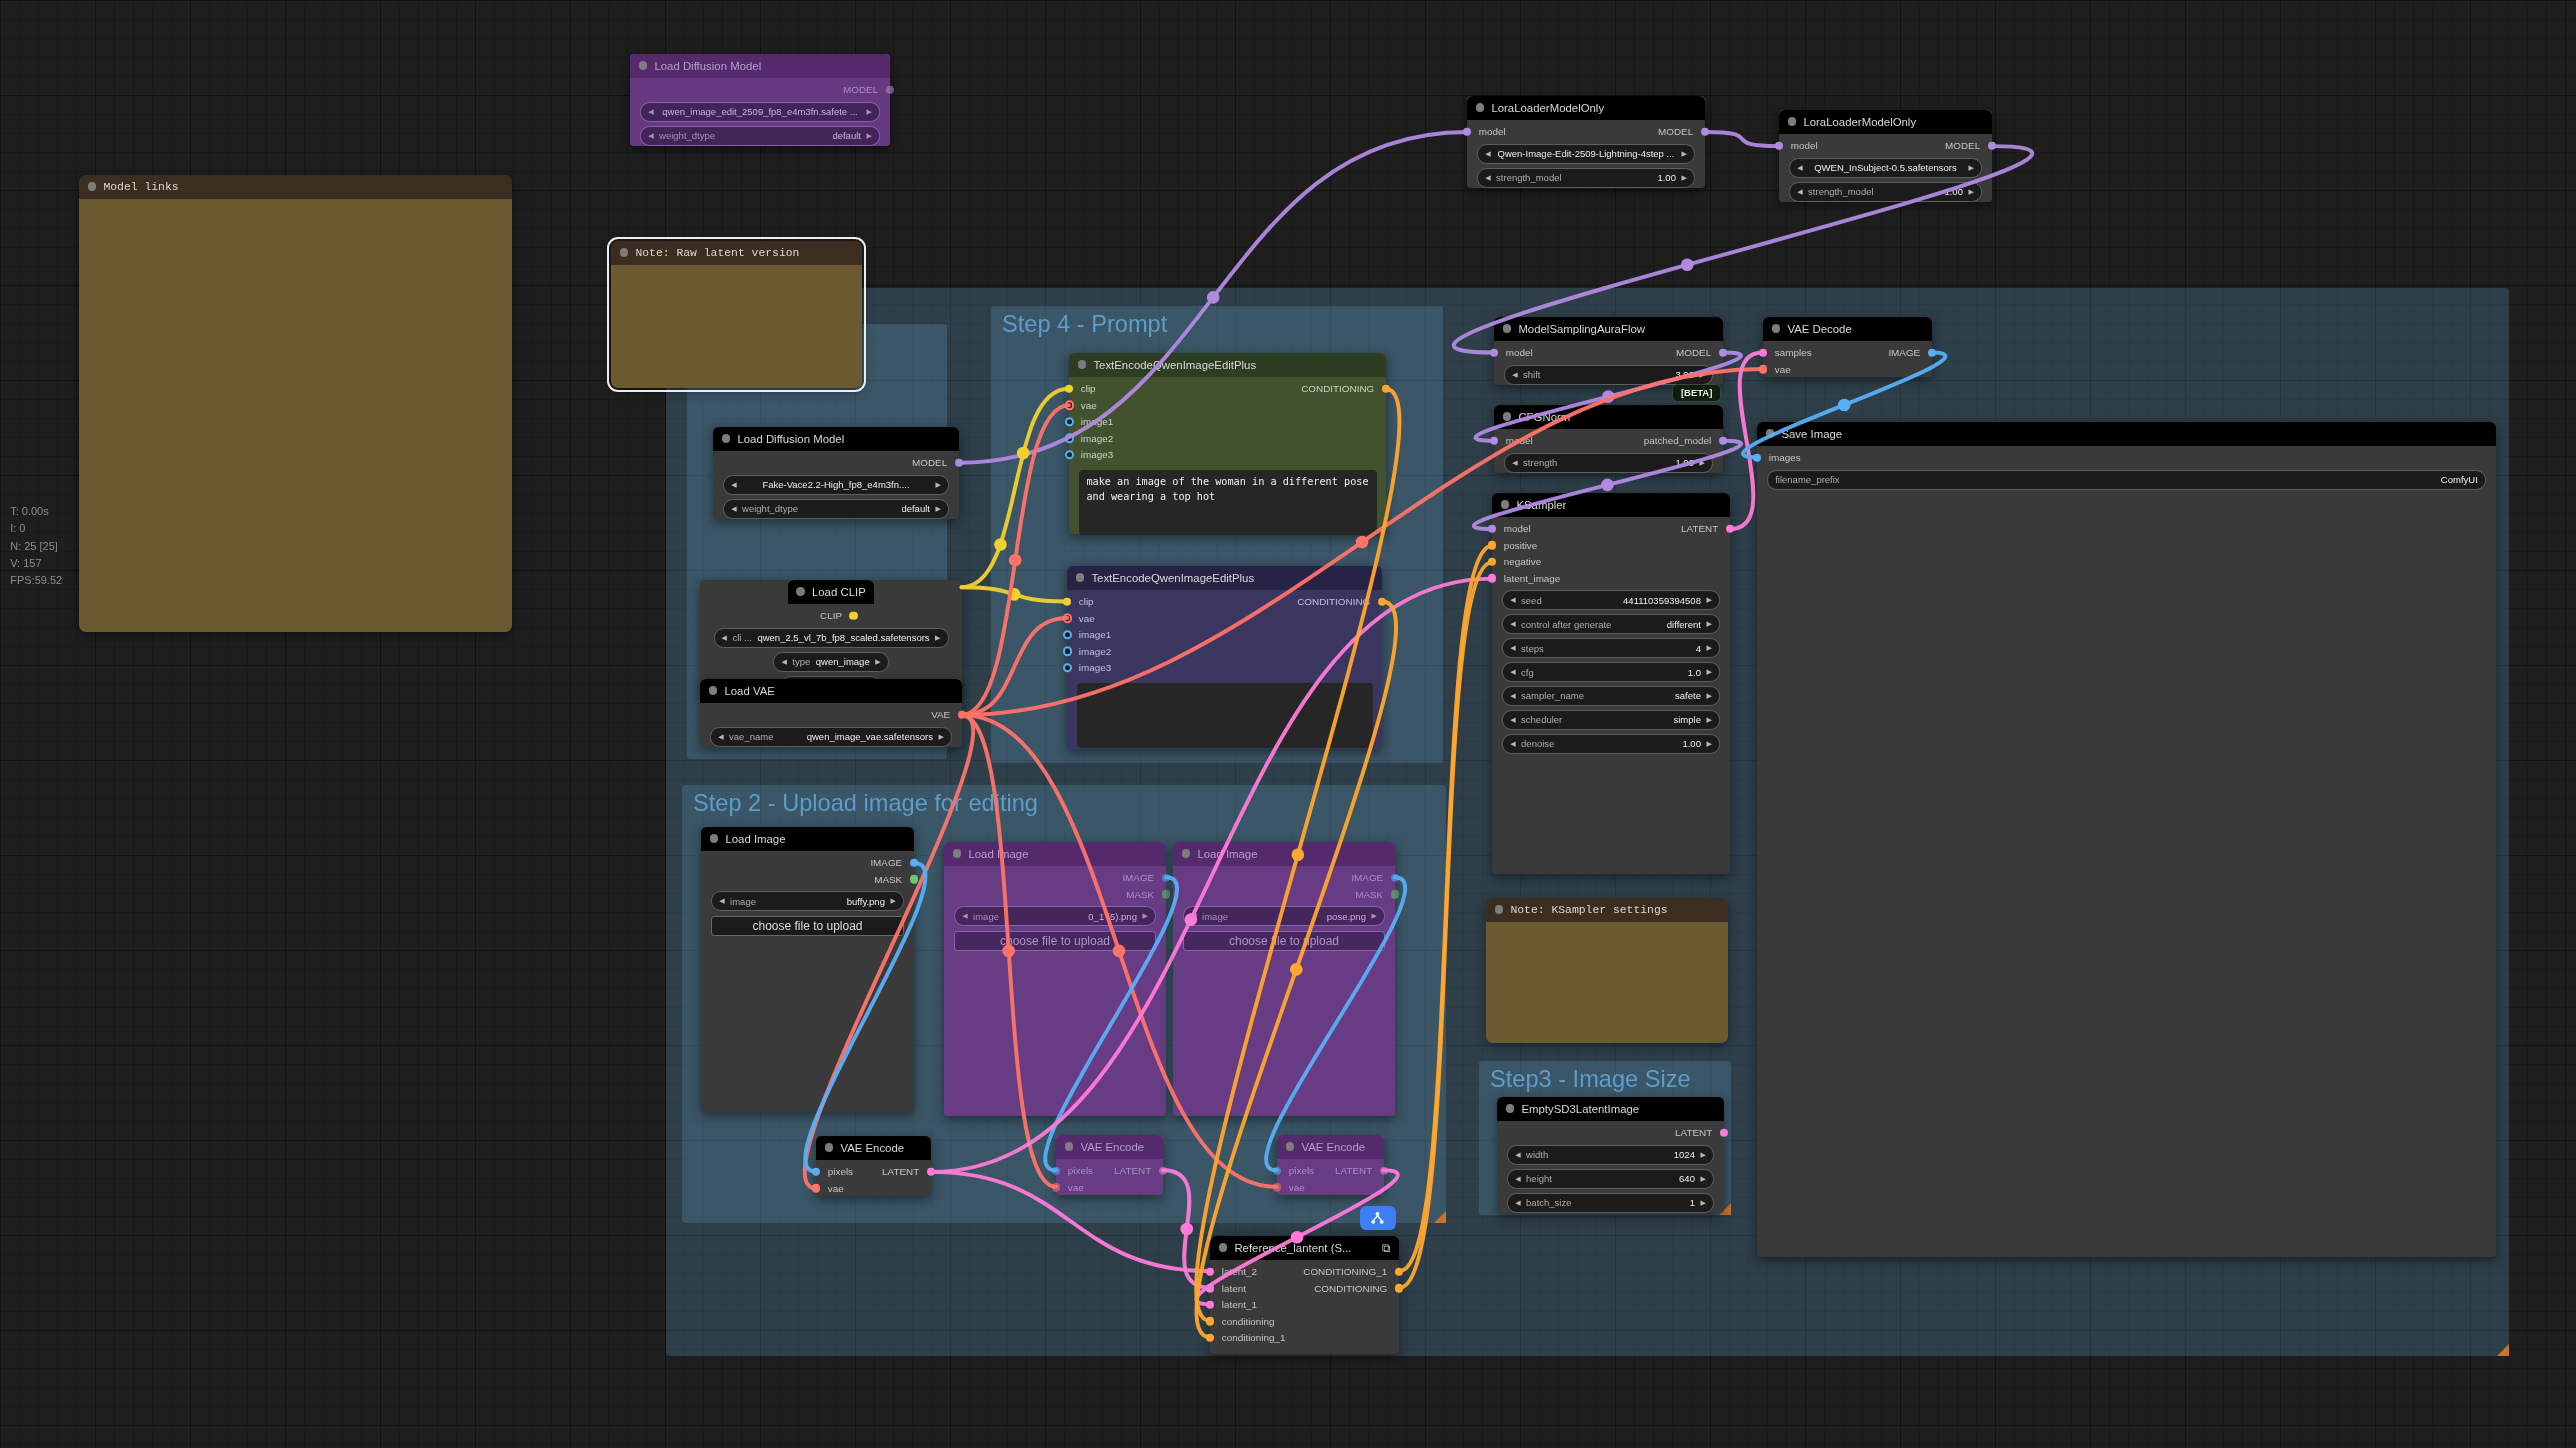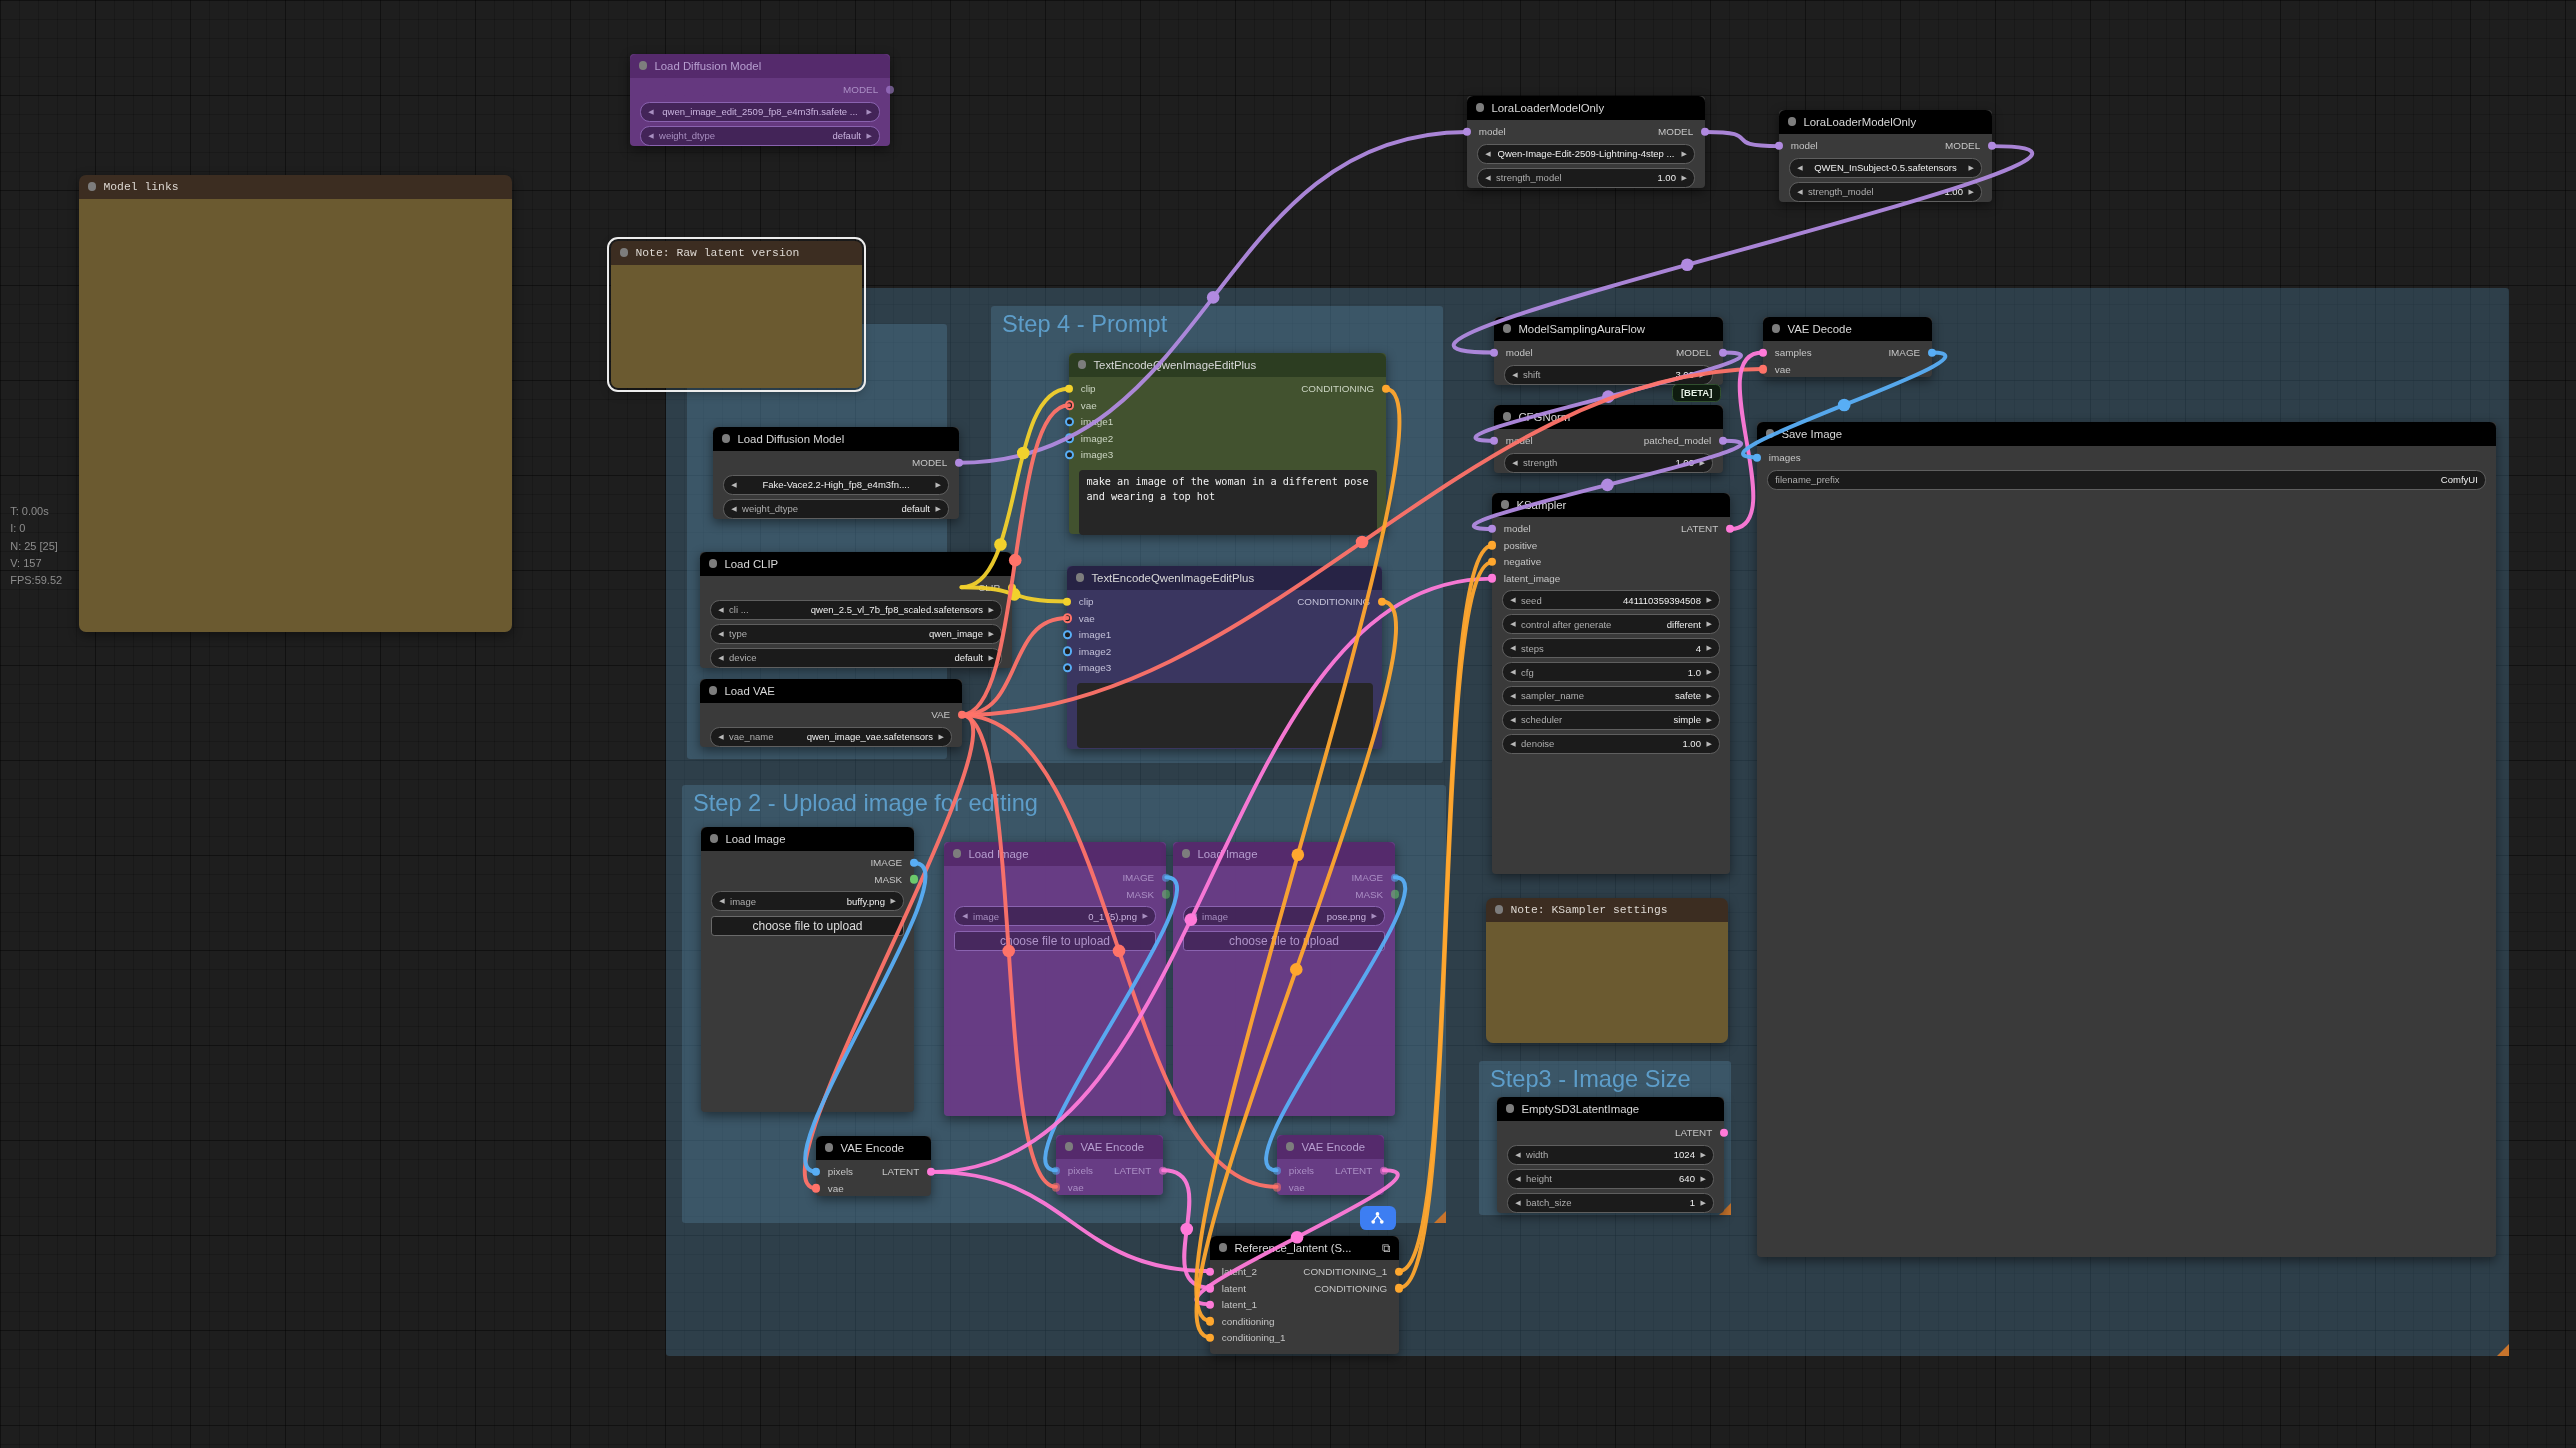--- a/index.html
+++ b/index.html
@@ -232,21 +232,21 @@
         <span class="wvalue">Fake-Vace2.2-High_fp8_e4m3fn....</span>
         <span class="arrow">▶</span>
       </div>
       <div class="widget">
         <span class="arrow">◀</span>
         <span class="wlabel">weight_dtype</span>
         <span class="wvalue">default</span>
         <span class="arrow">▶</span>
       </div>
     </div>
-    <div class="node" style="left: 700px; top: 552px; width: 312px;">
+    <div class="node" style="left: 700px; top: 580px; width: 262px; align-items: center;">
       <div class="node-header">
         <span class="header-dot"></span>
         <span class="node-title">Load CLIP</span>
       </div>
       <div class="rows">
         <div class="row">
           <span class="pname outl">CLIP</span>
           <span class="pin out" style="background: rgb(242, 209, 44);"></span>
         </div>
       </div>

